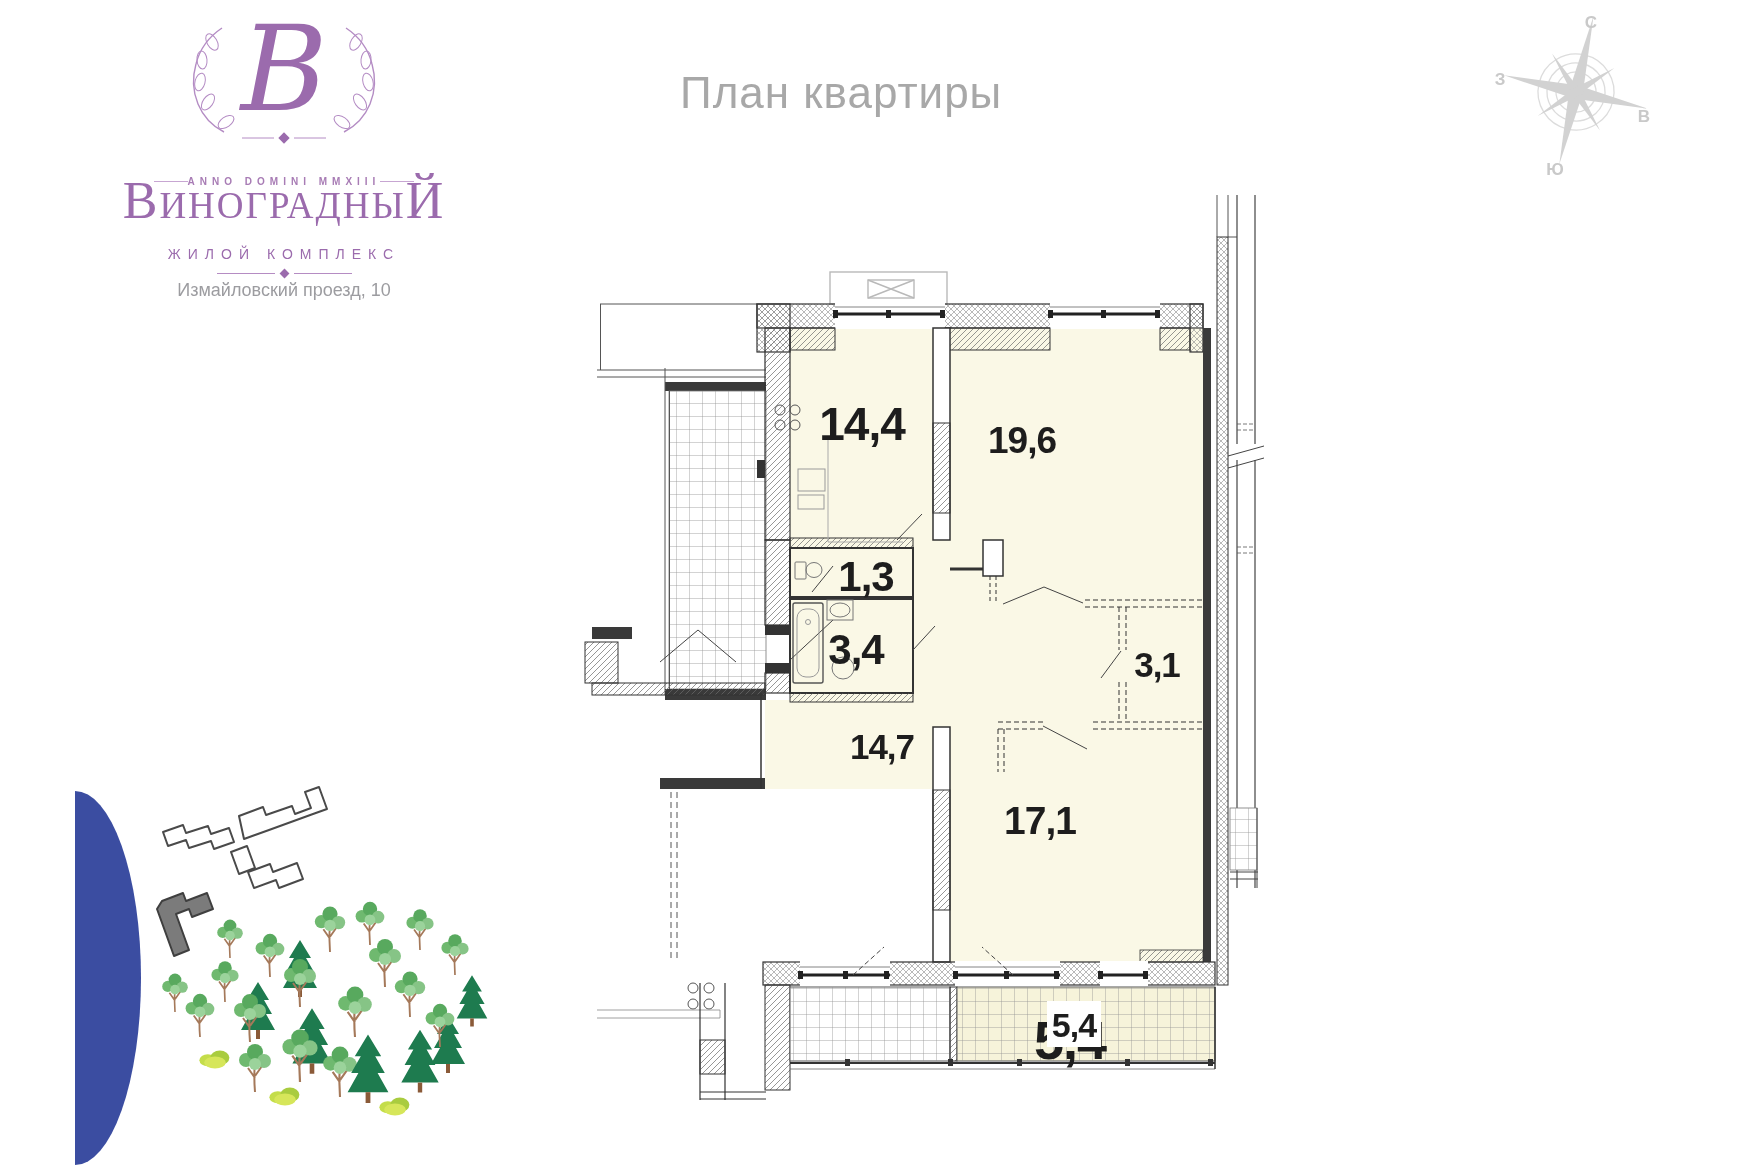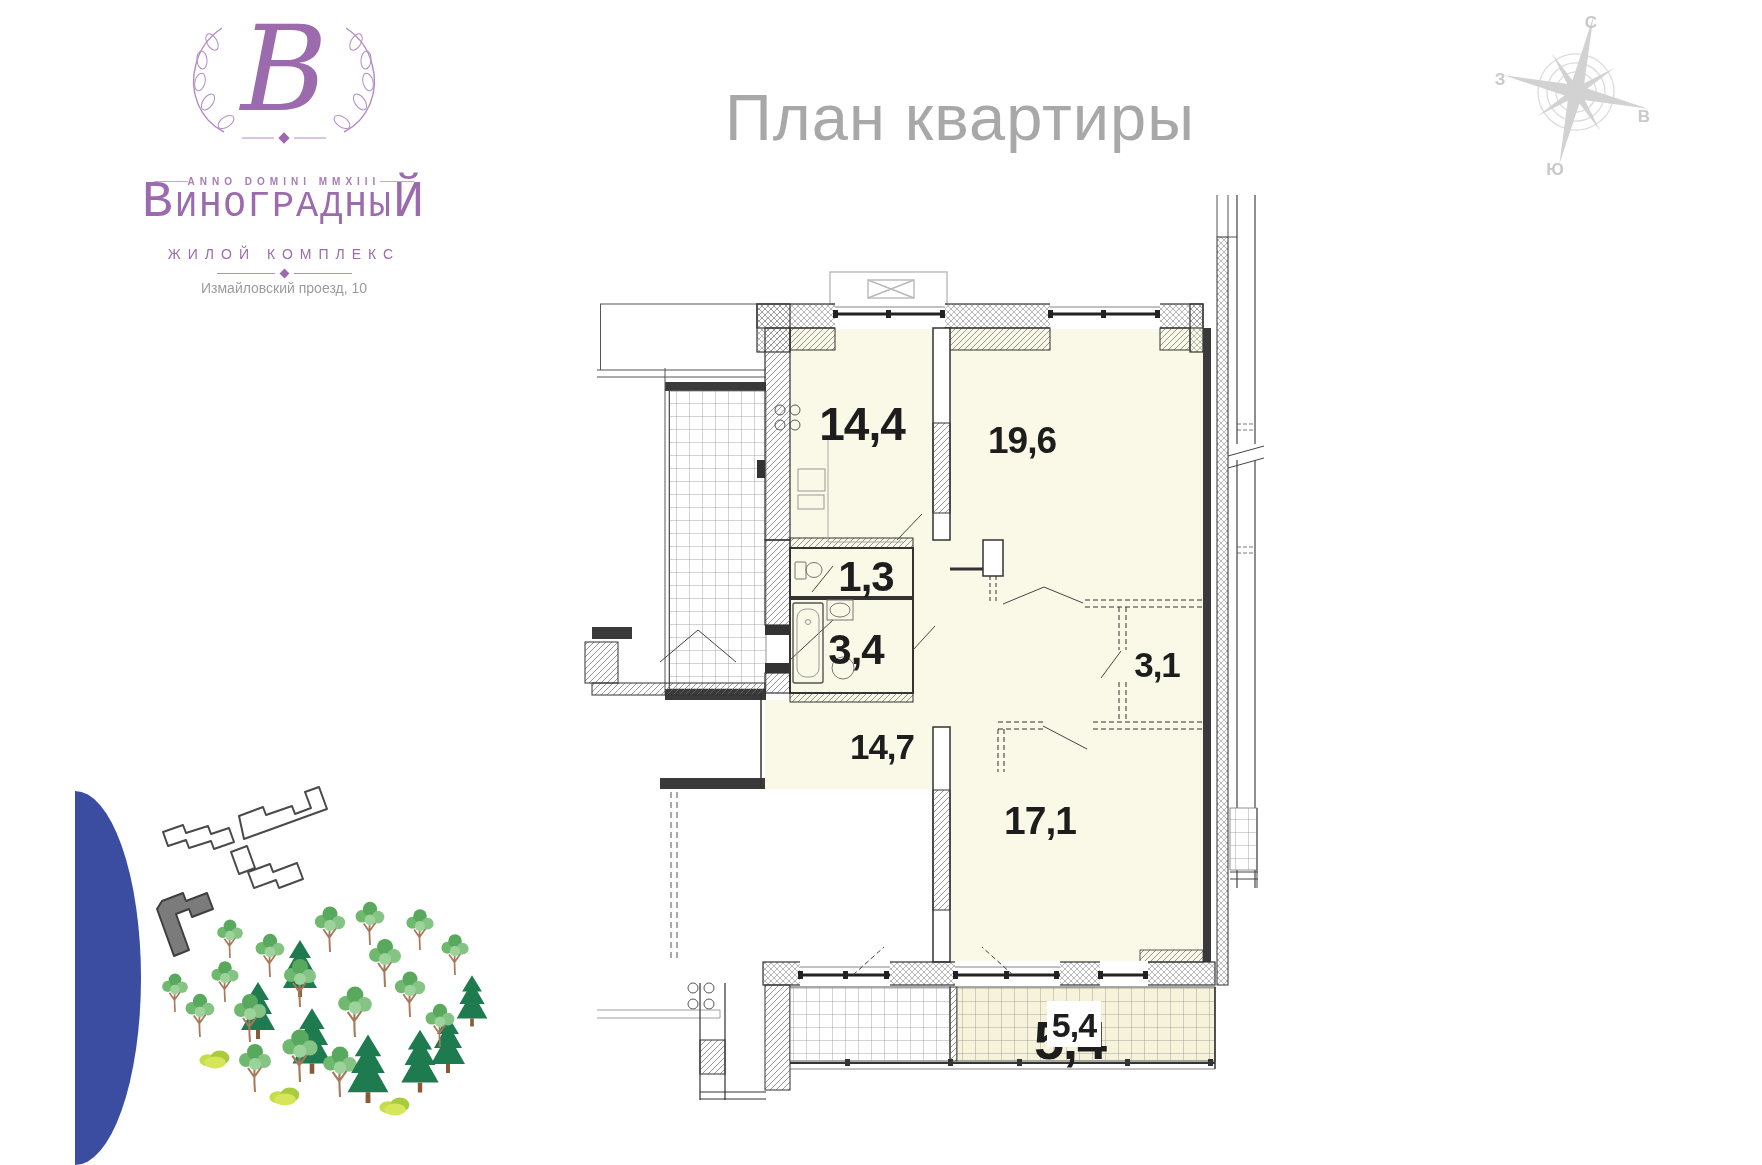--- a/index.html
+++ b/index.html
@@ -4,32 +4,32 @@
 <style>
   html,body{margin:0;padding:0;background:#fff;}
   .page{position:relative;width:1762px;height:1165px;background:#ffffff;overflow:hidden;
         font-family:"Liberation Sans",sans-serif;}
   
   .logo{position:absolute;left:116px;top:4px;width:336px;text-align:center;color:#9b6bad;}
   .monogram-wrap{height:178px;}
   .anno{display:flex;align-items:center;justify-content:center;
         font-size:10px;letter-spacing:5px;color:#a87cb5;font-weight:bold;margin-top:-6px;}
   .anno .rule{width:34px;height:1px;background:#c7a6d2;}
-  .brand{font-family:Liberation Mono, monospace;font-size:37px;letter-spacing:2px;
+  .brand{font-family:Liberation Serif, serif;font-size:37px;letter-spacing:2px;
          color:#9b6bad;line-height:1.05;white-space:nowrap;}
   .brand .cap{font-size:52px;line-height:0;}
   .subtitle{font-size:14px;letter-spacing:7px;margin-top:20px;color:#9b6bad;}
   .ornament{display:flex;align-items:center;justify-content:center;gap:6px;margin-top:8px;}
   .ornament .line{width:58px;height:1px;background:#b58cc3;}
   .ornament .diamond{width:7px;height:7px;background:#9b6bad;transform:rotate(45deg);}
   .phone{font-size:37px;font-weight:bold;color:#9b6bad;margin-top:12px;letter-spacing:0;}
-  .address{font-size:14px;color:#9c9ca0;margin-top:3px;}
+  .address{font-size:18px;color:#9c9ca0;margin-top:3px;}
   
-  .title{position:absolute;left:680px;top:80px;width:560px;text-align:center;
-         font-size:65px;color:#a8a8a8;letter-spacing:1px;}
+  .title{position:absolute;left:680px;top:68px;width:560px;
+         font-size:44px;color:#a8a8a8;letter-spacing:1px;}
   
   .compass-svg{position:absolute;left:1470px;top:0;}
   .plan-svg{position:absolute;left:555px;top:190px;}
   .site-svg{position:absolute;left:0;top:680px;}
   .rm{font-family:"Liberation Sans",sans-serif;font-weight:bold;fill:#1d1d1d;
       text-anchor:middle;letter-spacing:-1px;}
   .cmp{font-family:"Liberation Sans",sans-serif;fill:#c9c9c9;font-size:17px;
        text-anchor:middle;font-weight:bold;}
 </style>
 </head>

